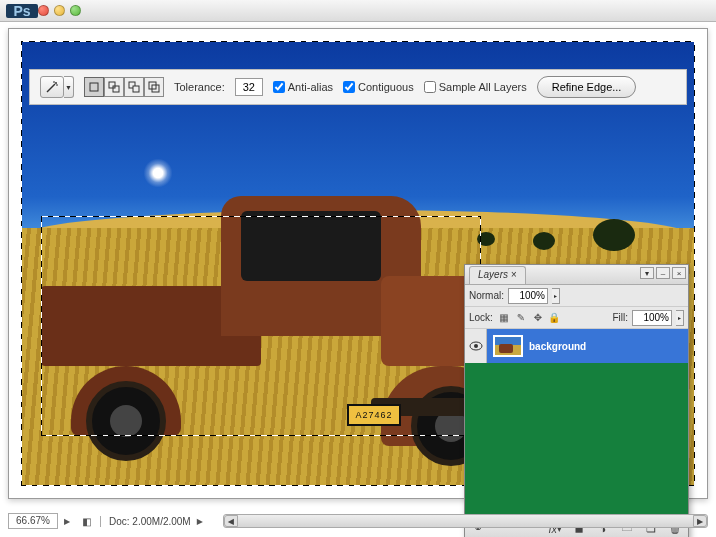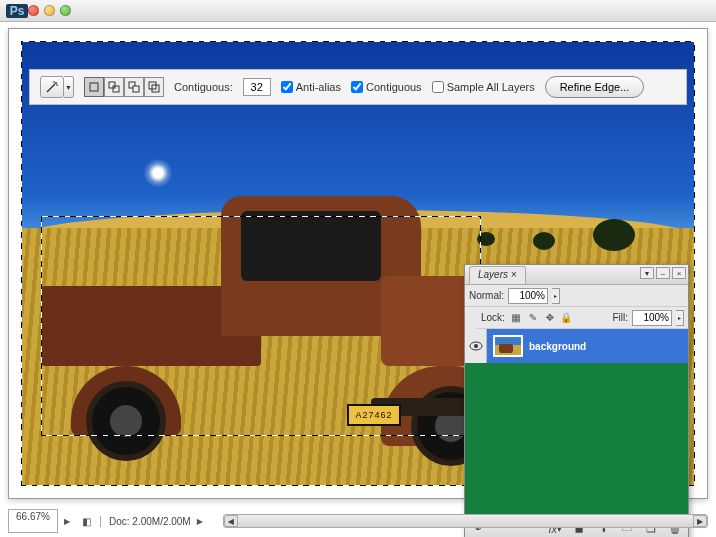--- a/index.html
+++ b/index.html
@@ -1,20 +1,20 @@
 <!DOCTYPE html>
 <html><head>
 <meta charset="utf-8">
 <style>
 * { box-sizing: border-box; margin: 0; padding: 0; font-family: "Lucida Grande", "Segoe UI", sans-serif; }
 body { background: #fff; width: 716px; height: 537px; overflow: hidden; position: relative; }
 
 
 .titlebar { height: 22px; background: linear-gradient(#f6f6f6, #dcdcdc); border-bottom: 1px solid #b5b5b5; display: flex; align-items: center; padding: 0 6px; position: relative; }
-.titlebar .app-icon { width: 22px; height: 14px; background: #1a3a5a; border-radius: 2px; display: flex; align-items: center; justify-content: center; color: #9ec8e8; font-size: 12px; font-weight: bold; }
+.titlebar .app-icon { width: 32px; height: 14px; background: #1a3a5a; border-radius: 2px; display: flex; align-items: center; justify-content: center; color: #9ec8e8; font-size: 14px; font-weight: bold; }
 .titlebar .title { flex: 1; text-align: center; font-size: 11px; color: #444; }
 .traffic { display: flex; gap: 5px; }
 .traffic span { width: 11px; height: 11px; border-radius: 50%; border: 1px solid rgba(0,0,0,.25); }
 .t-red { background: radial-gradient(circle at 30% 30%, #ff8a7a, #e34b3d); }
 .t-yel { background: radial-gradient(circle at 30% 30%, #ffe08a, #e6b63d); }
 .t-grn { background: radial-gradient(circle at 30% 30%, #9fe28a, #5ab83d); }
 
 
 .doc { position: absolute; left: 8px; top: 28px; right: 8px; bottom: 38px; background: #fff; border: 1px solid #9a9a9a; box-shadow: 0 2px 6px rgba(0,0,0,.2); }
 .canvas { position: absolute; inset: 12px 12px 12px 12px; overflow: hidden; }
@@ -71,36 +71,36 @@
 
 .panel { position:absolute; right:18px; top:235px; width:225px; background:#e8e8e8; border:1px solid #8a8a8a; box-shadow:2px 2px 6px rgba(0,0,0,.3); font-size:10px; color:#333; }
 .panel .tabrow { height:20px; background:linear-gradient(#f0f0f0,#d8d8d8); border-bottom:1px solid #aaa; display:flex; align-items:flex-end; padding-left:4px; position:relative; }
 .panel .tab { height:18px; padding:2px 8px 0; background:#e8e8e8; border:1px solid #aaa; border-bottom:none; border-radius:3px 3px 0 0; font-size:10px;font-style:italic; }
 .panel .tabrow .ctrl { position:absolute; right:2px; top:2px; display:flex; gap:2px; }
 .panel .tabrow .ctrl span { width:14px; height:12px; border:1px solid #999; background:#eee; font-size:8px; display:flex; align-items:center; justify-content:center; }
 .panel .row1 { height:22px; display:flex; align-items:center; padding:0 4px; gap:4px; border-bottom:1px solid #ccc; }
 .panel select { flex:1; height:18px; font-size:10px; background:linear-gradient(#fff,#e8e8e8); border:1px solid #8aa; }
 .panel .pct { width:40px; height:16px; font-size:10px; text-align:right; border:1px solid #999; padding-right:2px; }
 .panel .pct-arrow { width:8px; height:16px; border:1px solid #999; border-left:none; background:#eee; font-size:6px; display:flex; align-items:center; justify-content:center; }
-.panel .row2 { height:22px; display:flex; align-items:center; padding:0 4px; gap:4px; border-bottom:1px solid #ccc;margin-left:12px; }
+.panel .row2 { height:22px; display:flex; align-items:center; padding:0 4px; gap:4px; border-bottom:1px solid #ccc; }
 .panel .lock-icons { display:flex; gap:3px; align-items:center; }
 .panel .lock-icons span { width:14px; height:14px; display:flex; align-items:center; justify-content:center; font-size:10px; color:#555; }
 .panel .layers-list { height:188px; background:#15803d; overflow:auto; }
 .panel .layer { height:34px; display:flex; align-items:center; background:#3875d7; color:#fff; }
 .panel .layer .eye { width:22px; height:34px; background:#e8e8e8; border-right:1px solid #bbb; display:flex; align-items:center; justify-content:center; color:#333; }
 .panel .layer .thumb { width:30px; height:22px; margin:0 6px; border:2px solid #fff; background:linear-gradient(#3a7ac8 45%, #c9a840 45%); position:relative; }
 .panel .layer .thumb:after { content:""; position:absolute; left:4px; bottom:2px; width:14px; height:9px; background:#7a3a1e; border-radius:2px; }
 .panel .layer .lname { font-size:10px; font-weight:bold; }
 .panel .footer { height:22px; background:linear-gradient(#f0f0f0,#d8d8d8); border-top:1px solid #bbb; display:flex; align-items:center; justify-content:flex-end; padding:0 4px; gap:6px; }
 .panel .footer .fbtn { width:18px; height:16px; display:flex; align-items:center; justify-content:center; color:#444; font-size:11px; }
 .panel .footer .spacer { flex:1; }
 
 
 .status { position:absolute; left:8px; right:8px; bottom:6px; height:20px; display:flex; align-items:center; font-size:10px; color:#444; gap:6px; }
-.status .zoom { width:50px; border:1px solid #aaa; background:#fff; text-align:center; height:24px; line-height:14px; }
+.status .zoom { width:50px; border:1px solid #aaa; background:#fff; text-align:center; height:16px; line-height:14px; }
 .status .docinfo { border-left:1px solid #aaa; padding-left:8px; }
 .status .scroll { flex:1; height:14px; background:linear-gradient(#eee,#d4d4d4); border:1px solid #aaa; border-radius:3px; position:relative; margin-left:10px; }
 .status .scroll .sbtn { position:absolute; top:0; width:14px; height:100%; background:#e2e2e2; border:1px solid #aaa; font-size:8px; display:flex; align-items:center; justify-content:center; }
 .status .scroll .sbtn.l { left:0; border-radius:3px 0 0 3px; }
 .status .scroll .sbtn.r { right:0; border-radius:0 3px 3px 0; }
 .status .tri { width:10px; font-size:8px; color:#555; }
 .status .icon16 { width:14px; height:14px; display:flex; align-items:center; justify-content:center; color:#555; }
 </style>
 </head>
 <body>
@@ -171,21 +171,21 @@
             <rect x="5" y="5" width="6" height="6" fill="#eee" stroke="#333"></rect>
           </svg>
         </div>
       <div class="mode">
           <svg>
             <rect x="1" y="1" width="7" height="7" fill="none" stroke="#333"></rect>
             <rect x="4" y="4" width="7" height="7" fill="none" stroke="#333"></rect>
           </svg>
         </div>
     </div>
-    <span>Contiguous:</span>
+    <span>Tolerance:</span>
     <input type="text" value="32" style="">
     <label class="chk">
       <input type="checkbox" checked="" style="">
       <span>Anti-alias</span>
     </label>
     <label class="chk">
       <input type="checkbox" checked="" style="">
       <span>Contiguous</span>
     </label>
     <label class="chk">

